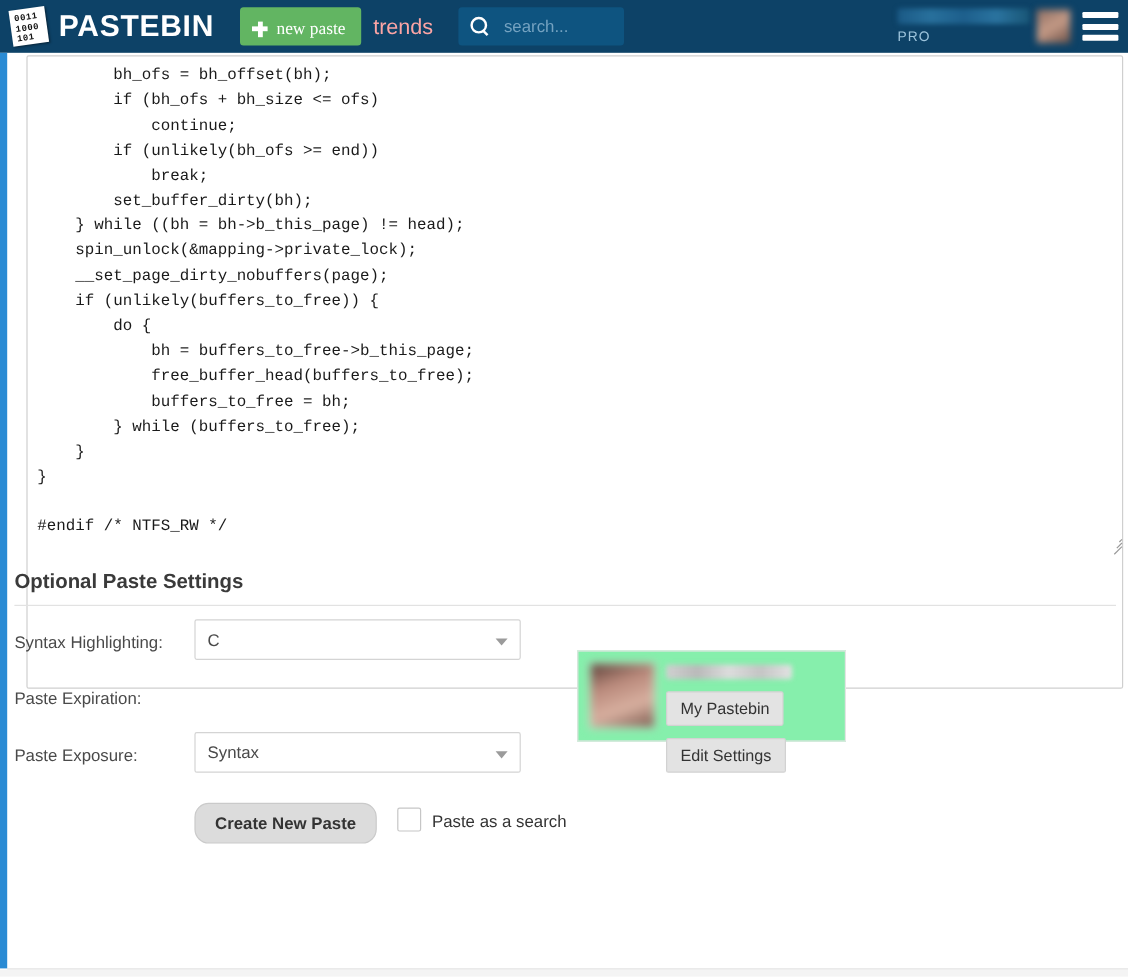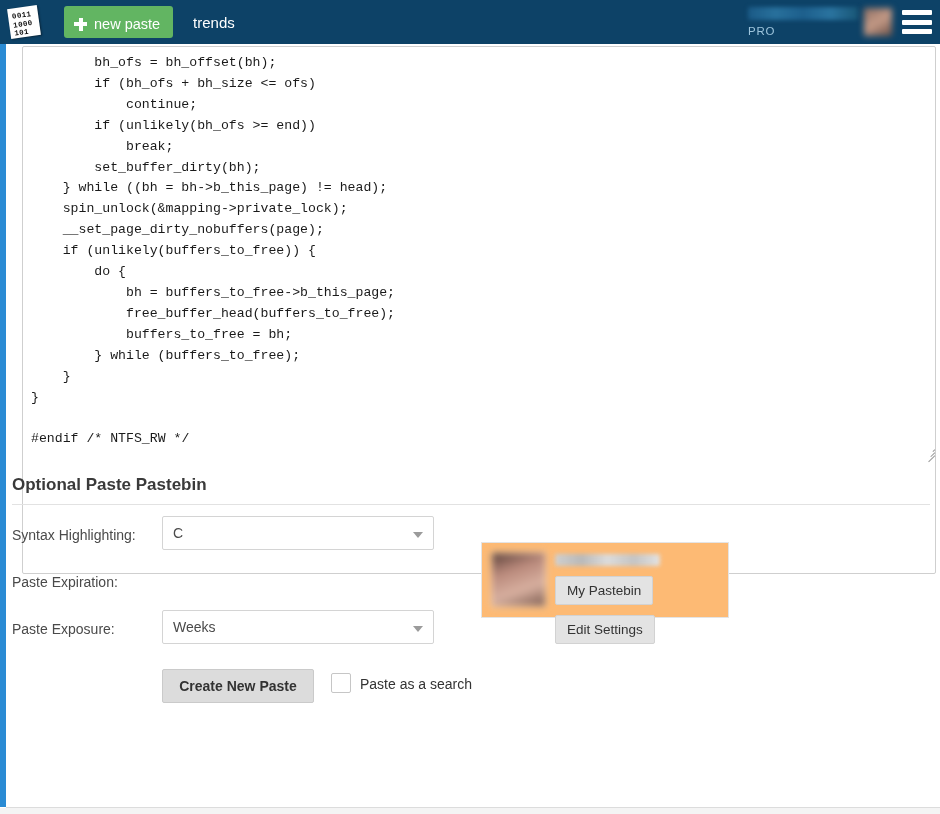--- a/index.html
+++ b/index.html
@@ -48,32 +48,32 @@
   }
   #brand {
     color: #ffffff; font-size: 25px; letter-spacing: .6px;
     font-weight: 600; margin-left: 7px;
   }
   #new-paste-btn {
     margin-left: 22px;
     background: #62b562; color: #fff;
     border: none; border-radius: 3px;
     height: 32px; padding: 4px 13px 0 10px;
-    font-family: Liberation Sans, sans-serif;
+    font-family: Liberation Serif, serif;
     font-size: 14.5px; cursor: pointer;
     display: flex; align-items: center; gap: 7px;
   }
   .plus-ico { position: relative; width: 13px; height: 13px; display: inline-block; }
   .plus-ico::before, .plus-ico::after {
     content: ""; position: absolute; background: #fff;
   }
   .plus-ico::before { left: 0; top: 4.5px; width: 13px; height: 4px; }
   .plus-ico::after { top: 0; left: 4.5px; height: 13px; width: 4px; }
   #trends-link {
-    color: #ffffff; font-size: 15px; margin-left: 20px;
+    color: #fca5a5; font-size: 18px; margin-left: 10px;
     text-decoration: none; cursor: pointer;
   }
   #search-box {
     margin-left: 21px; width: 138px; height: 32px;
     background: #0e5480; border-radius: 3px;
     display: flex; align-items: center; padding: 0 10px;
     cursor: text;
   }
   .search-ico { width: 16px; height: 16px; position: relative; flex: none; }
   .search-ico::before {
@@ -192,40 +192,40 @@
     border: 1px solid #d4d4d4; border-radius: 2px;
     background: #fff; outline: none;
     font-size: 14px; color: #333; padding: 0 10px;
     font-family: "Liberation Sans", sans-serif;
   }
 
   #submit-row { position: relative; height: 40px; margin-top: 12px; }
   #create-btn {
     position: absolute; left: 156px; top: 0;
     width: 152px; height: 34px;
-    background: #dcdcdc; border: 1px solid #cacaca; border-radius: 2px;
+    background: #dcdcdc; border: 1px solid #cacaca; border-radius: 12px;
     font-family: "Liberation Sans", sans-serif;
     font-size: 14px; font-weight: bold; color: #333; cursor: pointer;
   }
   #guest-check {
     position: absolute; left: 325px; top: 4px;
     width: 20px; height: 20px;
     border: 1px solid #c6c6c6; border-radius: 2px;
     background: #fff; cursor: pointer;
   }
   #guest-label {
     position: absolute; left: 354px; top: 7px;
     font-size: 14px; color: #333; cursor: pointer;
   }
 
   
   #profile-card {
     position: absolute; left: 475px; top: 498px;
-    width: 248px; height: 76px;
-    border: 1px solid #e4e4e4; background: #fdba74;
+    width: 224px; height: 76px;
+    border: 1px solid #e4e4e4; background: #86efac;
     display: flex; align-items: flex-start; padding: 9px;
   }
   #avatar-card {
     width: 55px; height: 55px; flex: none;
     background: linear-gradient(160deg,#5a4038,#b9897b,#d8b0a0,#7b5a4e);
     filter: blur(3.6px);
     border: 1px solid #e8e8e8;
   }
   #profile-right { margin-left: 9px; }
   #profile-name-blur {
@@ -257,29 +257,34 @@
 
   <div id="logo-wrap">
     <div class="logo-icon">
       <div class="logo-page"></div>
       <div class="logo-bits">
         <div>0011</div>
         <div>1000</div>
         <div>101</div>
       </div>
     </div>
+    <div id="brand">PASTEBIN</div>
   </div>
 
   <button id="new-paste-btn">
     <span class="plus-ico"></span>
     <span>new paste</span>
   </button>
 
   <a id="trends-link" href="#">trends</a>
 
+  <div id="search-box">
+    <span class="search-ico"></span>
+    <input id="search-input" type="text" placeholder="search..." style="">
+  </div>
 
   <div id="header-right">
     <div id="user-block">
       <div id="username-blur"></div>
       <div id="pro-badge">PRO</div>
     </div>
     <div id="avatar-header"></div>
     <div id="hamburger">
       <span></span>
       <span></span>
@@ -310,41 +315,41 @@
     }
 }
 
 #<span class="sp-err">endif</span> /* <span class="sp-err">NTFS_RW</span> */</div>
   <div id="resize-grip">
     <span style="top:9px;width:9px;"></span>
     <span style="top:6px;width:6px;"></span>
     <span style="top:3px;width:3px;"></span>
   </div>
 
-  <div id="settings-title">Optional Paste Pastebin</div>
+  <div id="settings-title">Optional Paste Settings</div>
   <div id="settings-rule"></div>
 
   <div id="form-area">
 
     <div class="form-row">
       <div class="form-label">Syntax Highlighting:</div>
       <div class="form-control">
         <span>C</span>
         <span class="caret"></span>
       </div>
     </div>
 
     <div class="form-row">
       <div class="form-label">Paste Expiration:</div>
     </div>
 
     <div class="form-row">
       <div class="form-label">Paste Exposure:</div>
       <div class="form-control">
-        <span>Weeks</span>
+        <span>Syntax</span>
         <span class="caret"></span>
       </div>
     </div>
 
 
 
     <div id="submit-row">
       <button id="create-btn">Create New Paste</button>
       <div id="guest-check"></div>
       <div id="guest-label">Paste as a search</div>

